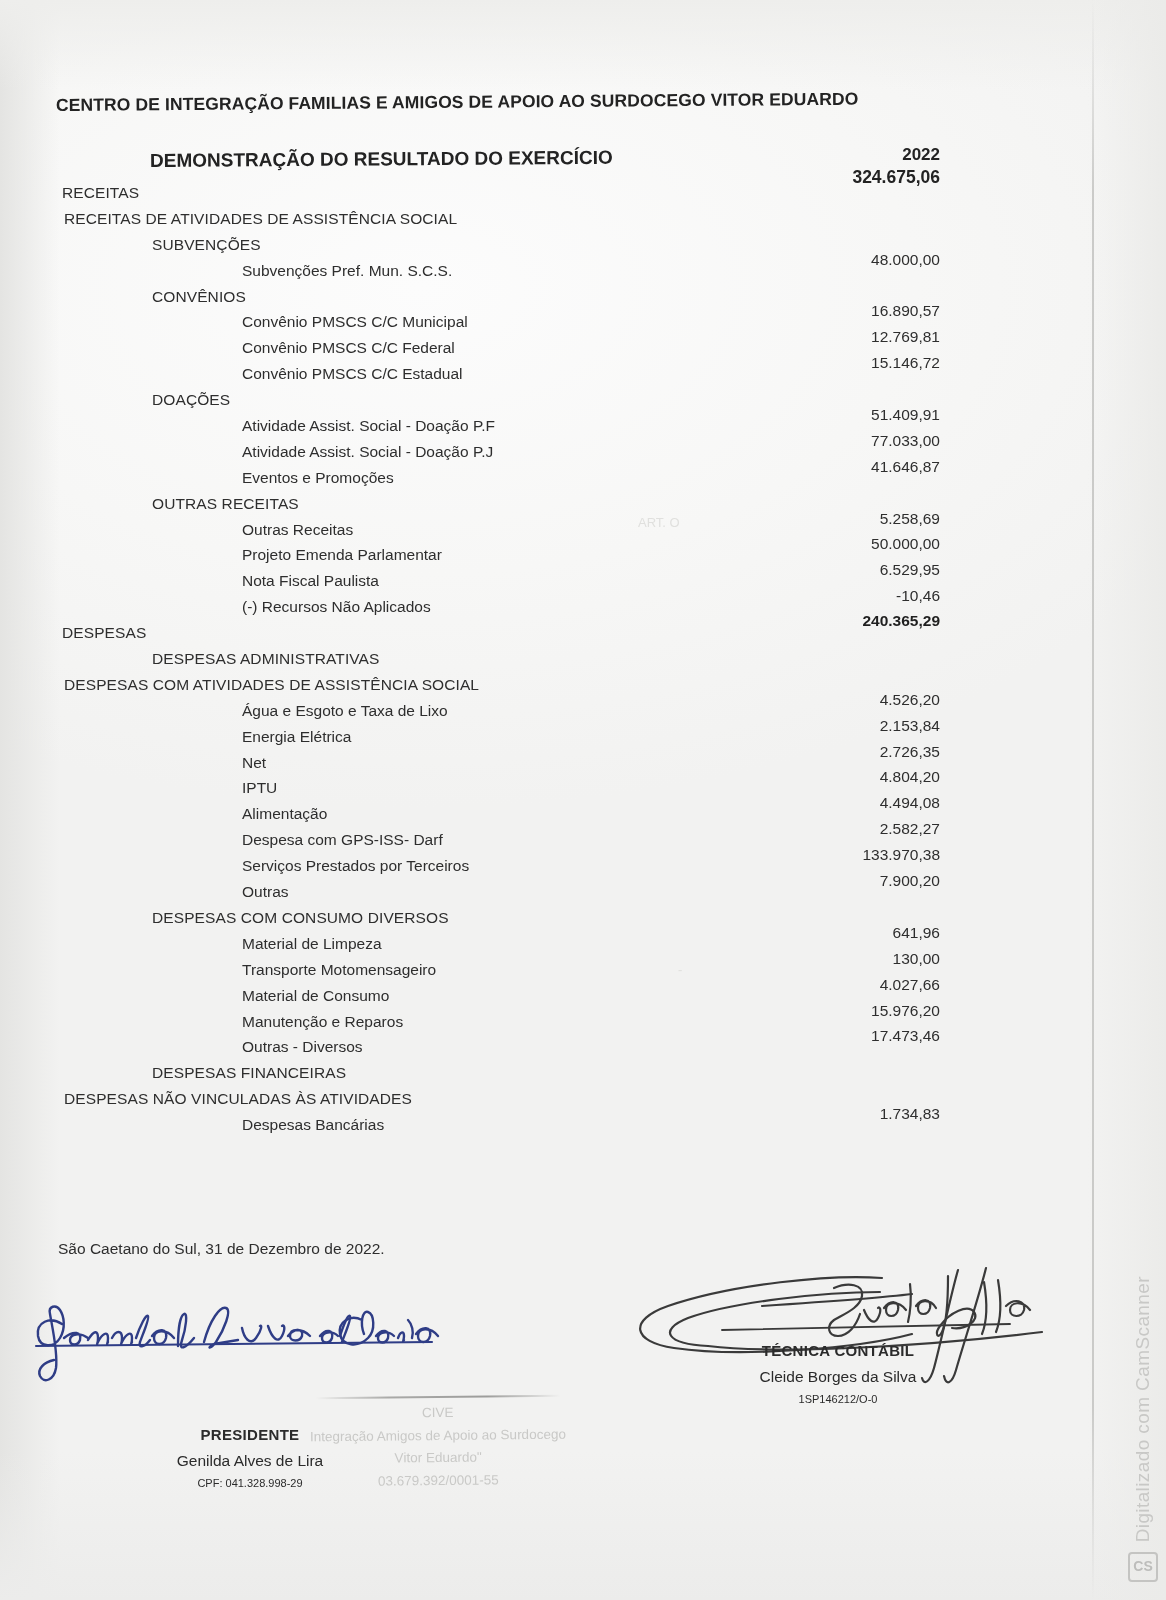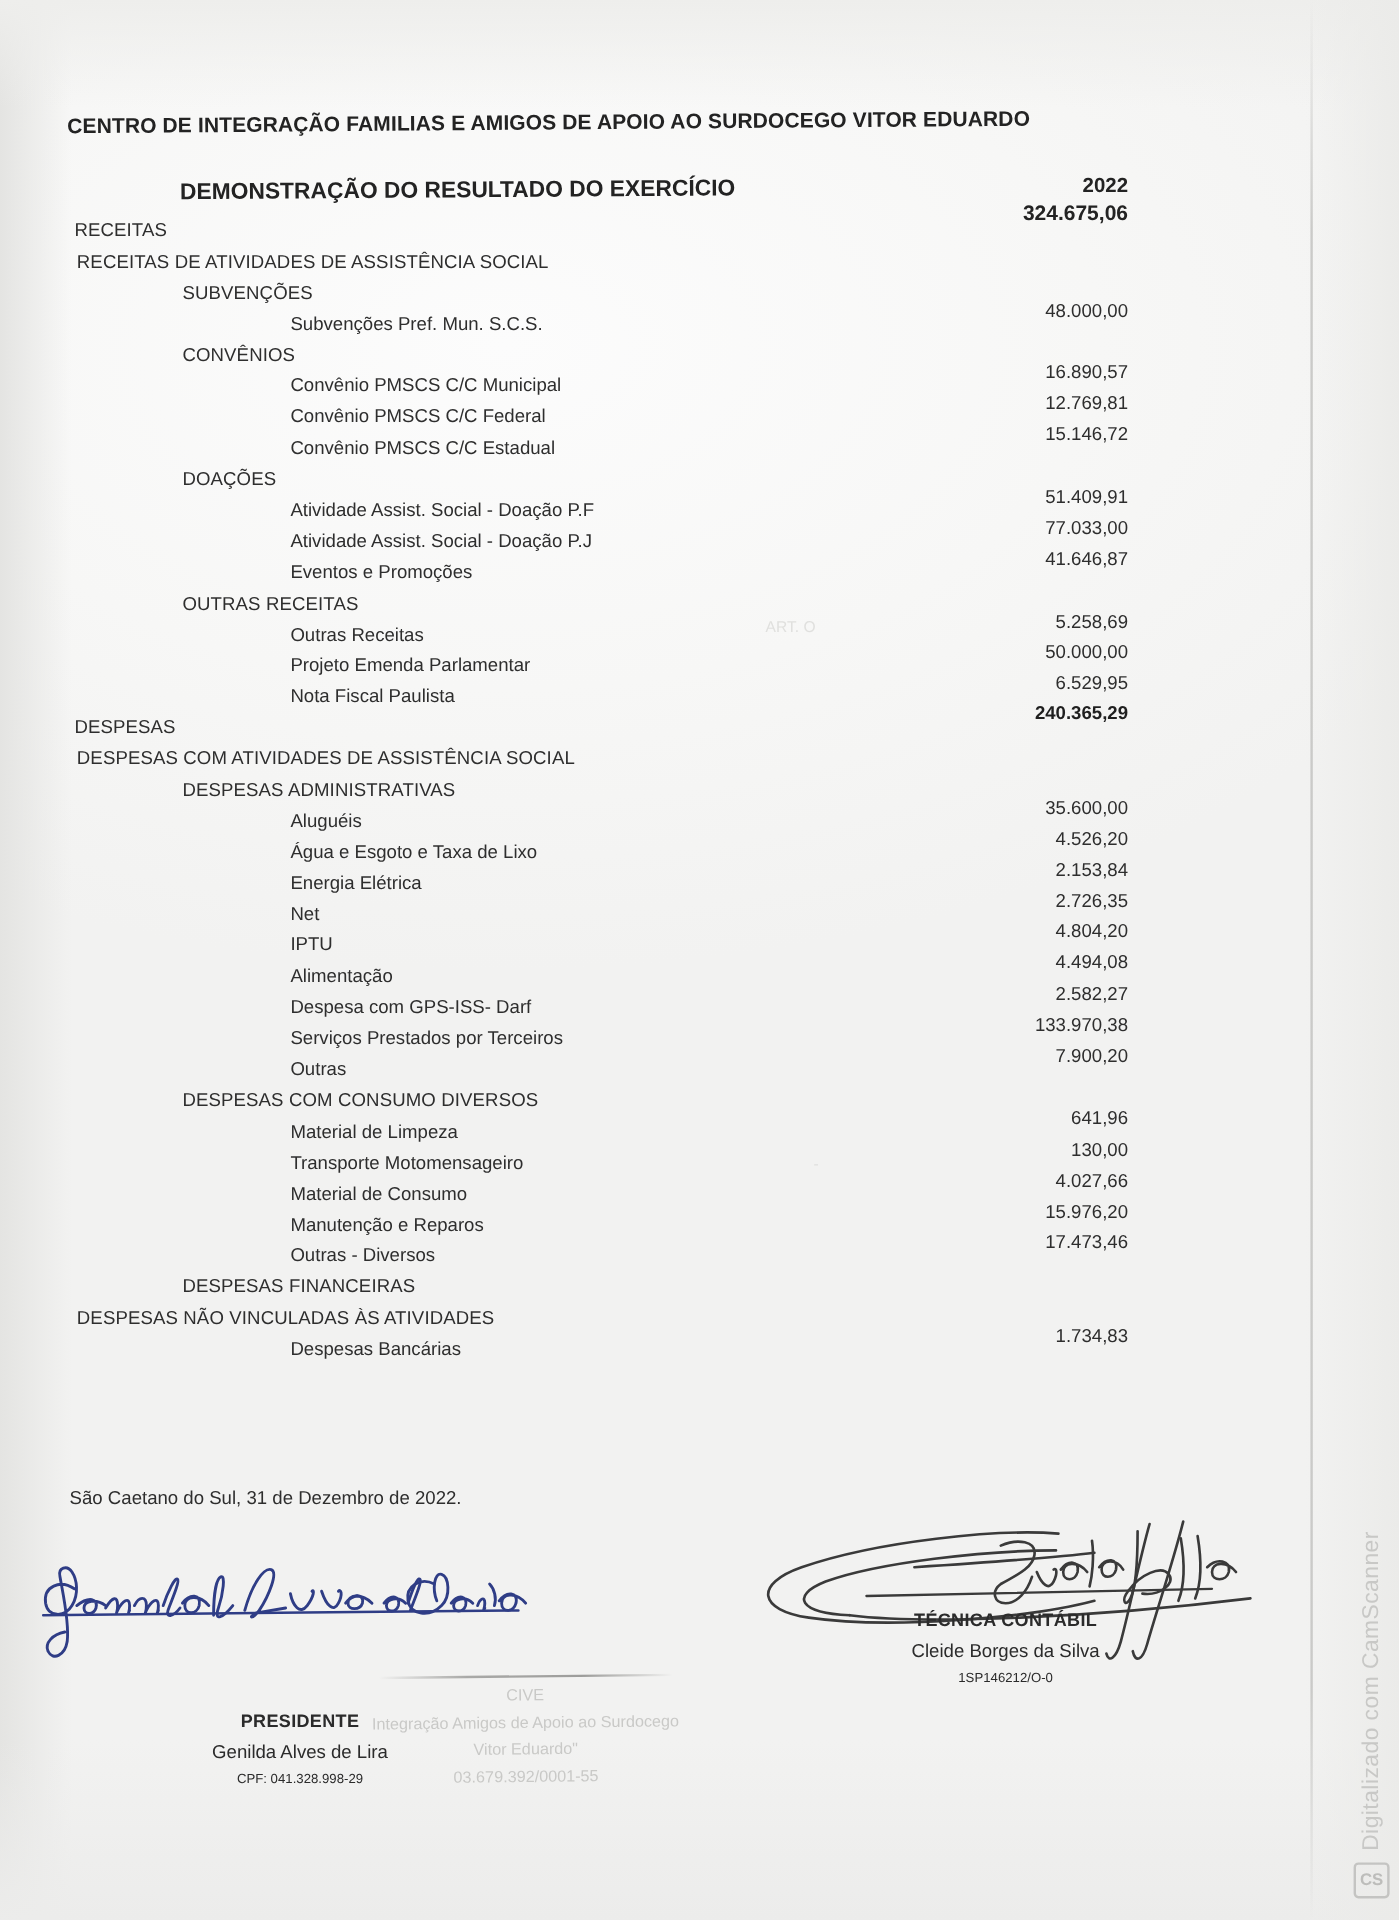--- a/index.html
+++ b/index.html
@@ -287,35 +287,35 @@
         <div class="value">5.258,69</div>
       </div>
       <div class="row lvl3">
         <div class="label">Projeto Emenda Parlamentar</div>
         <div class="value">50.000,00</div>
       </div>
       <div class="row lvl3">
         <div class="label">Nota Fiscal Paulista</div>
         <div class="value">6.529,95</div>
       </div>
+      <div class="row lvl3">
+        <div class="label">(-) Recursos Não Aplicados</div>
+        <div class="value">-10,46</div>
+      </div>
       <div class="row lvl0 caps total-row">
         <div class="label">DESPESAS</div>
         <div class="value">240.365,29</div>
       </div>
+      <div class="row lvl2 caps">
+        <div class="label">DESPESAS ADMINISTRATIVAS</div>
+        <div class="value"></div>
+      </div>
       <div class="row lvl1 caps">
         <div class="label">DESPESAS COM ATIVIDADES DE ASSISTÊNCIA SOCIAL</div>
         <div class="value"></div>
-      </div>
-      <div class="row lvl2 caps">
-        <div class="label">DESPESAS ADMINISTRATIVAS</div>
-        <div class="value"></div>
-      </div>
-      <div class="row lvl3">
-        <div class="label">Aluguéis</div>
-        <div class="value">35.600,00</div>
       </div>
       <div class="row lvl3">
         <div class="label">Água e Esgoto e Taxa de Lixo</div>
         <div class="value">4.526,20</div>
       </div>
       <div class="row lvl3">
         <div class="label">Energia Elétrica</div>
         <div class="value">2.153,84</div>
       </div>
       <div class="row lvl3">

